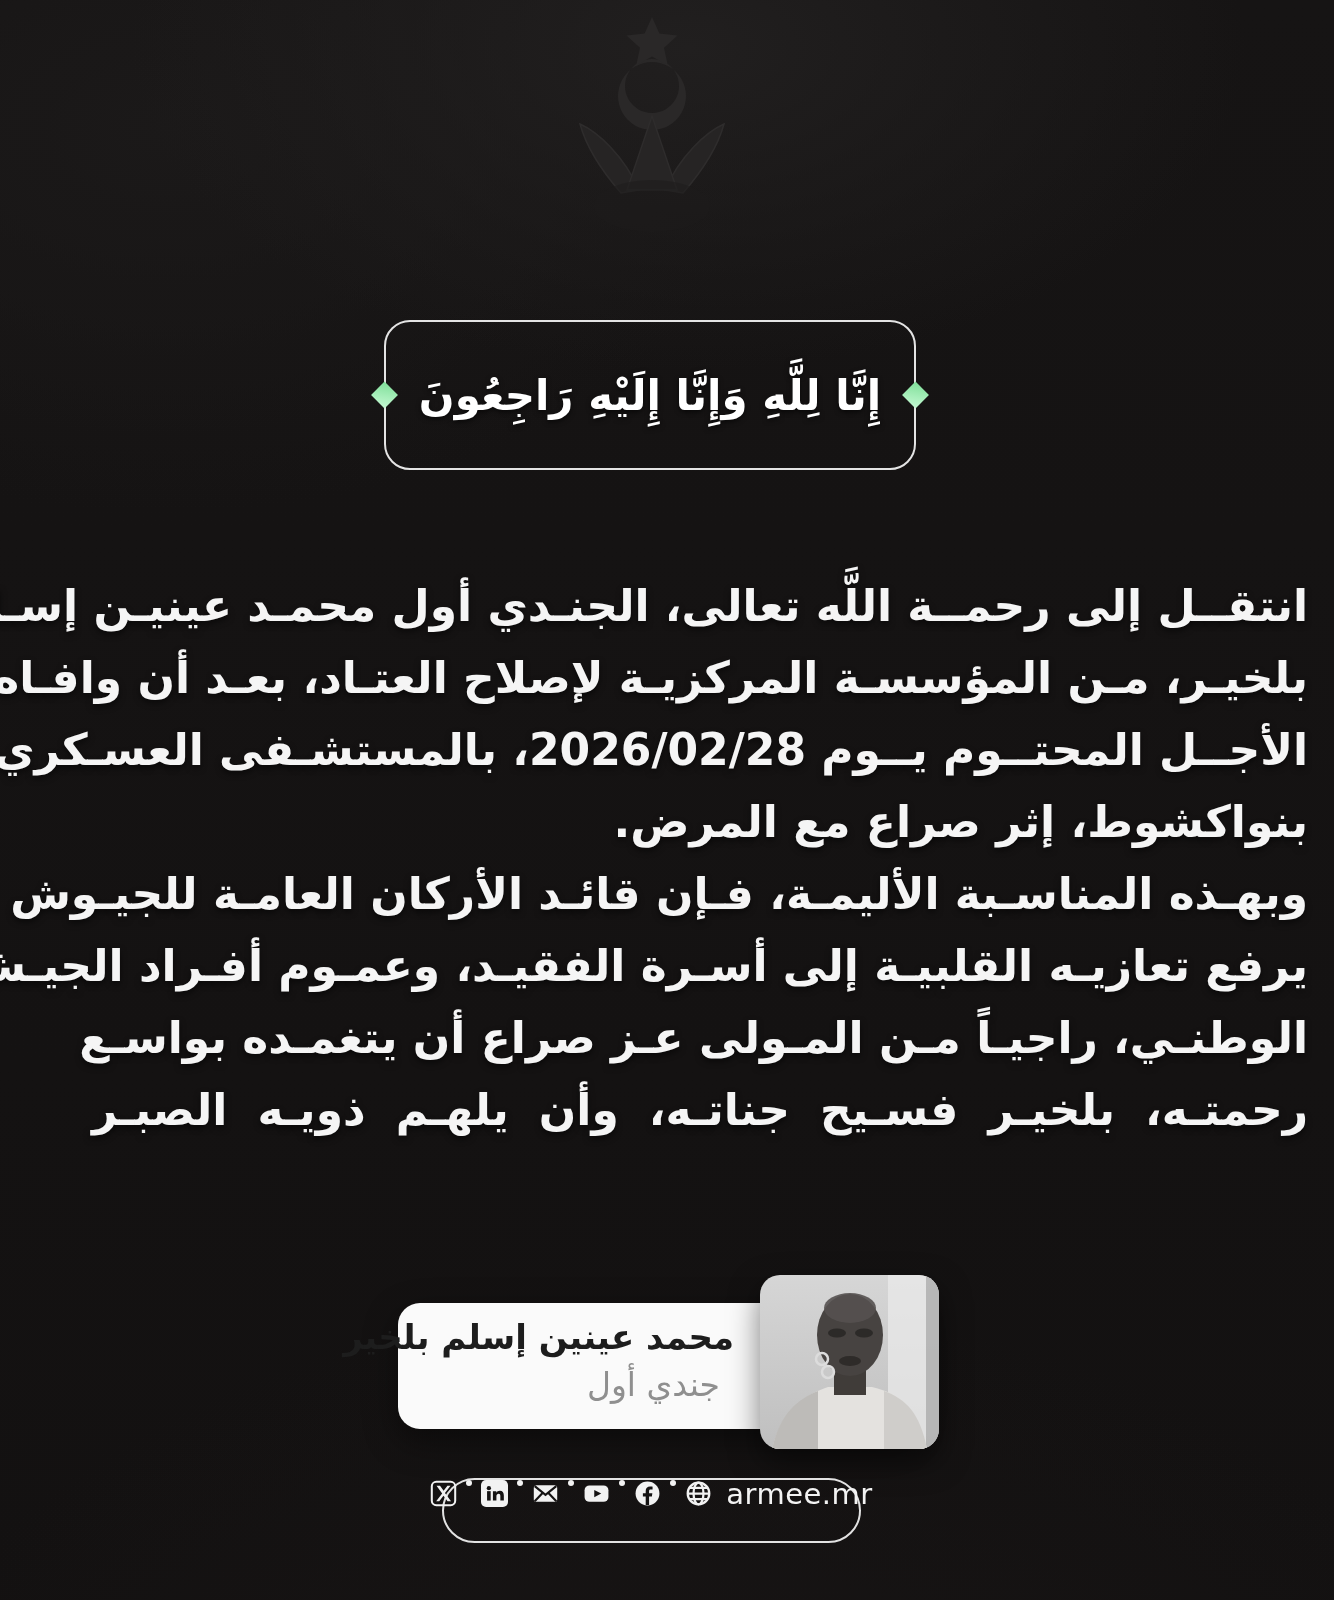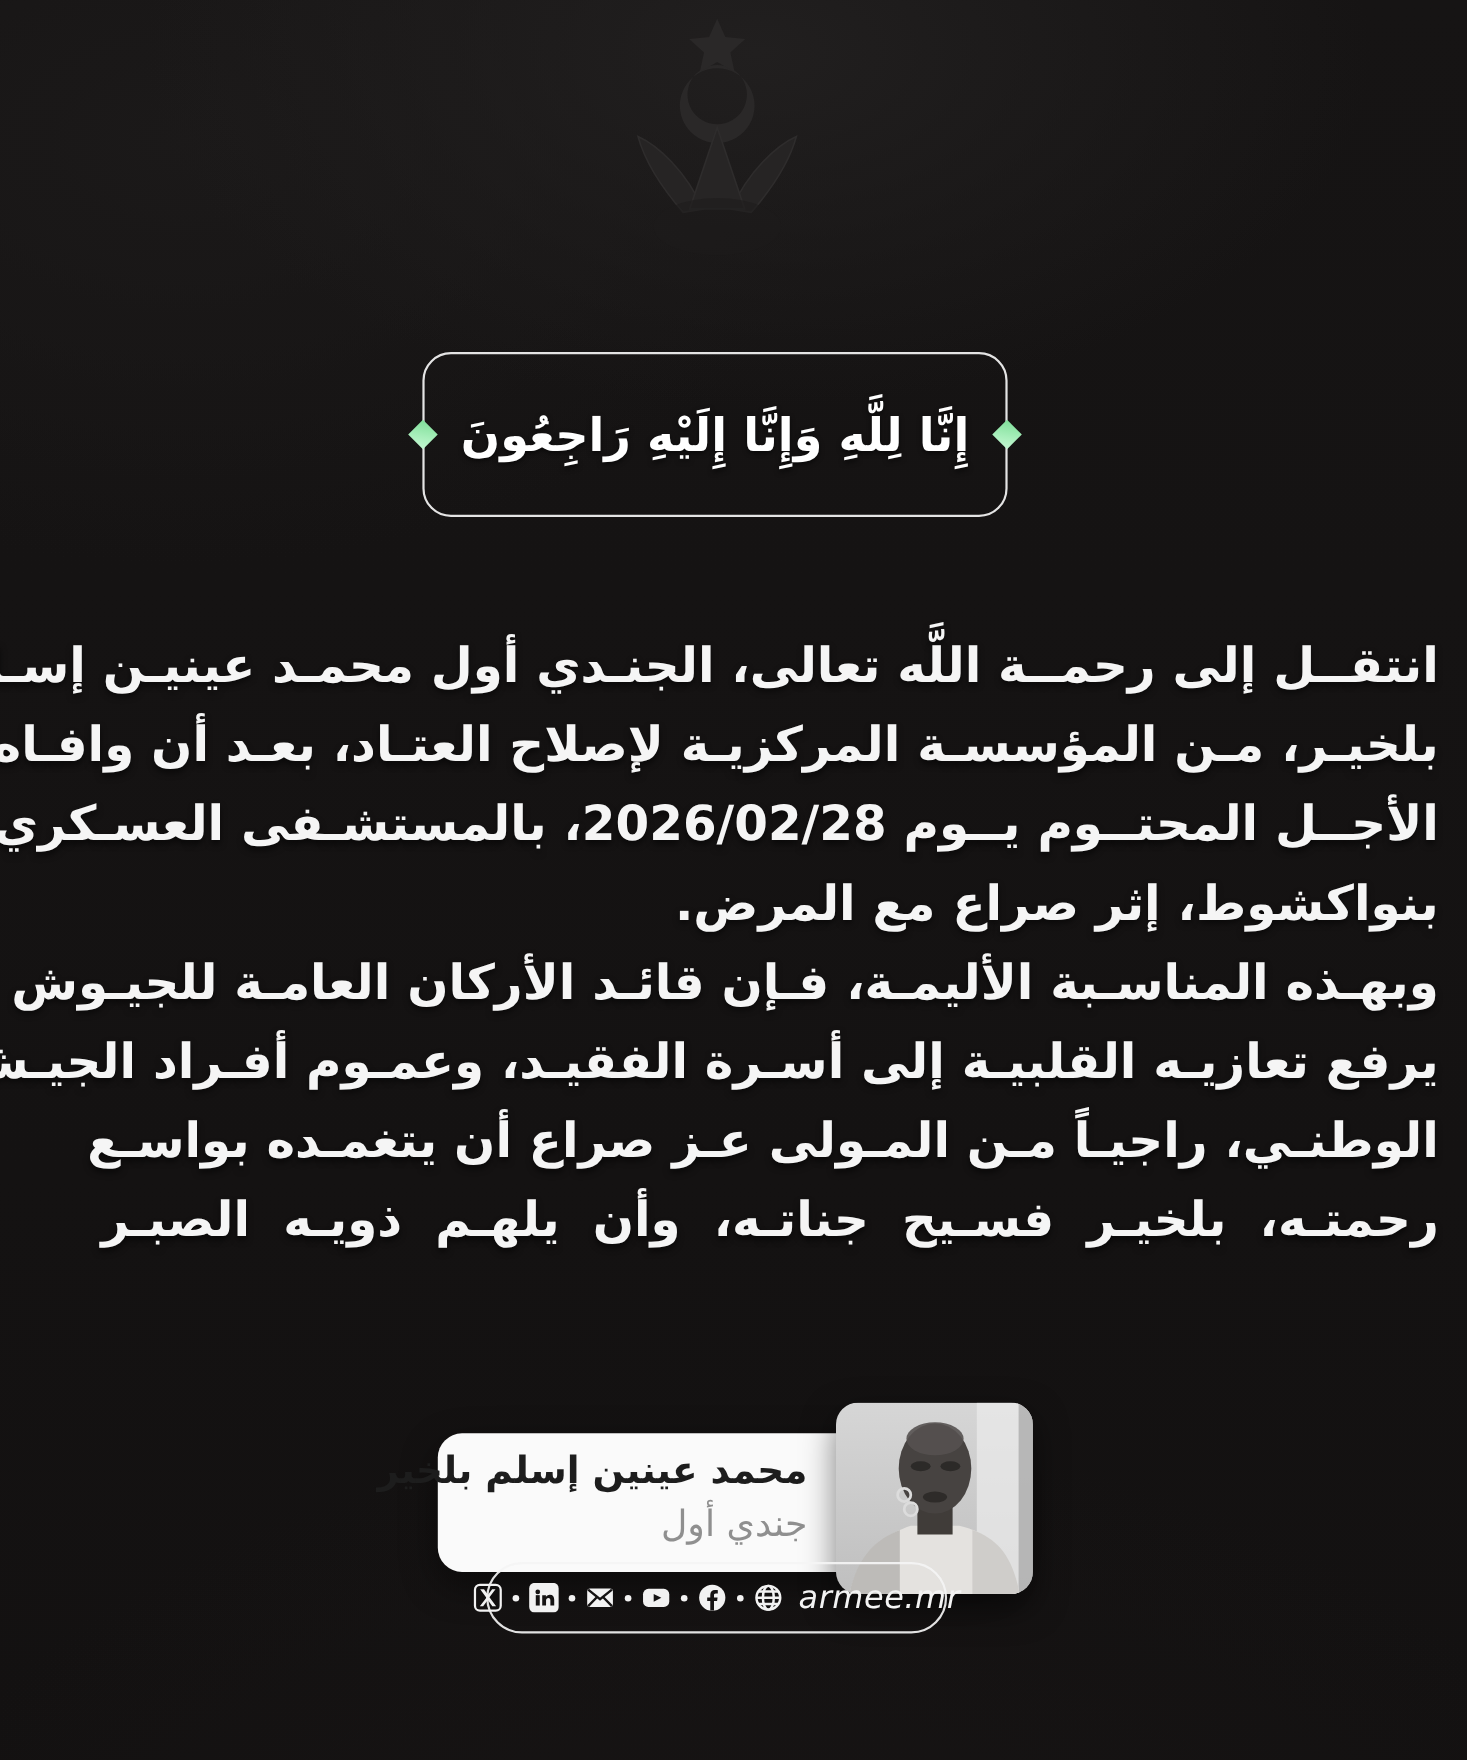--- a/index.html
+++ b/index.html
@@ -44,33 +44,33 @@
   .card{
     position:absolute;left:398px;top:1303px;width:512px;height:126px;
     background:#fafafa;border-radius:22px;
     box-shadow:0 12px 34px rgba(0,0,0,.45);
   }
   .card .name{
     position:absolute;right:176px;top:14px;direction:rtl;
     color:#1d1d1d;font-weight:700;font-size:34px;line-height:40px;white-space:nowrap;
   }
   .card .rank{
-    position:absolute;right:176px;top:62px;direction:rtl;
+    position:absolute;right:190px;top:62px;direction:rtl;
     color:#8f8f8f;font-weight:400;font-size:33px;line-height:40px;white-space:nowrap;
   }
   .photo{
     position:absolute;left:760px;top:1275px;width:179px;height:174px;
     border-radius:20px;overflow:hidden;box-shadow:0 12px 30px rgba(0,0,0,.5);
   }
   .photo svg{display:block;}
   
   .footer{
-    position:absolute;left:442px;top:1420px;width:419px;height:65px;box-sizing:border-box;
+    position:absolute;left:442px;top:1478px;width:419px;height:65px;box-sizing:border-box;
     border:2px solid rgba(244,244,244,.92);border-radius:33px;
-    display:flex;align-items:center;justify-content:center;gap:9px;font-style:italic;
+    display:flex;justify-content:center;gap:9px;
   }
   .footer .icn{width:27px;height:27px;flex:0 0 auto;}
   .footer .icn svg{display:block;width:100%;height:100%;}
   .footer .dot{width:6px;height:6px;border-radius:50%;background:#f2f2f2;flex:0 0 auto;}
   .footer .site{
     color:#f3f3f3;font-size:29px;line-height:29px;margin-left:5px;
     font-family:"DejaVu Sans",sans-serif;letter-spacing:.5px;
   }
 </style>
 </head>

